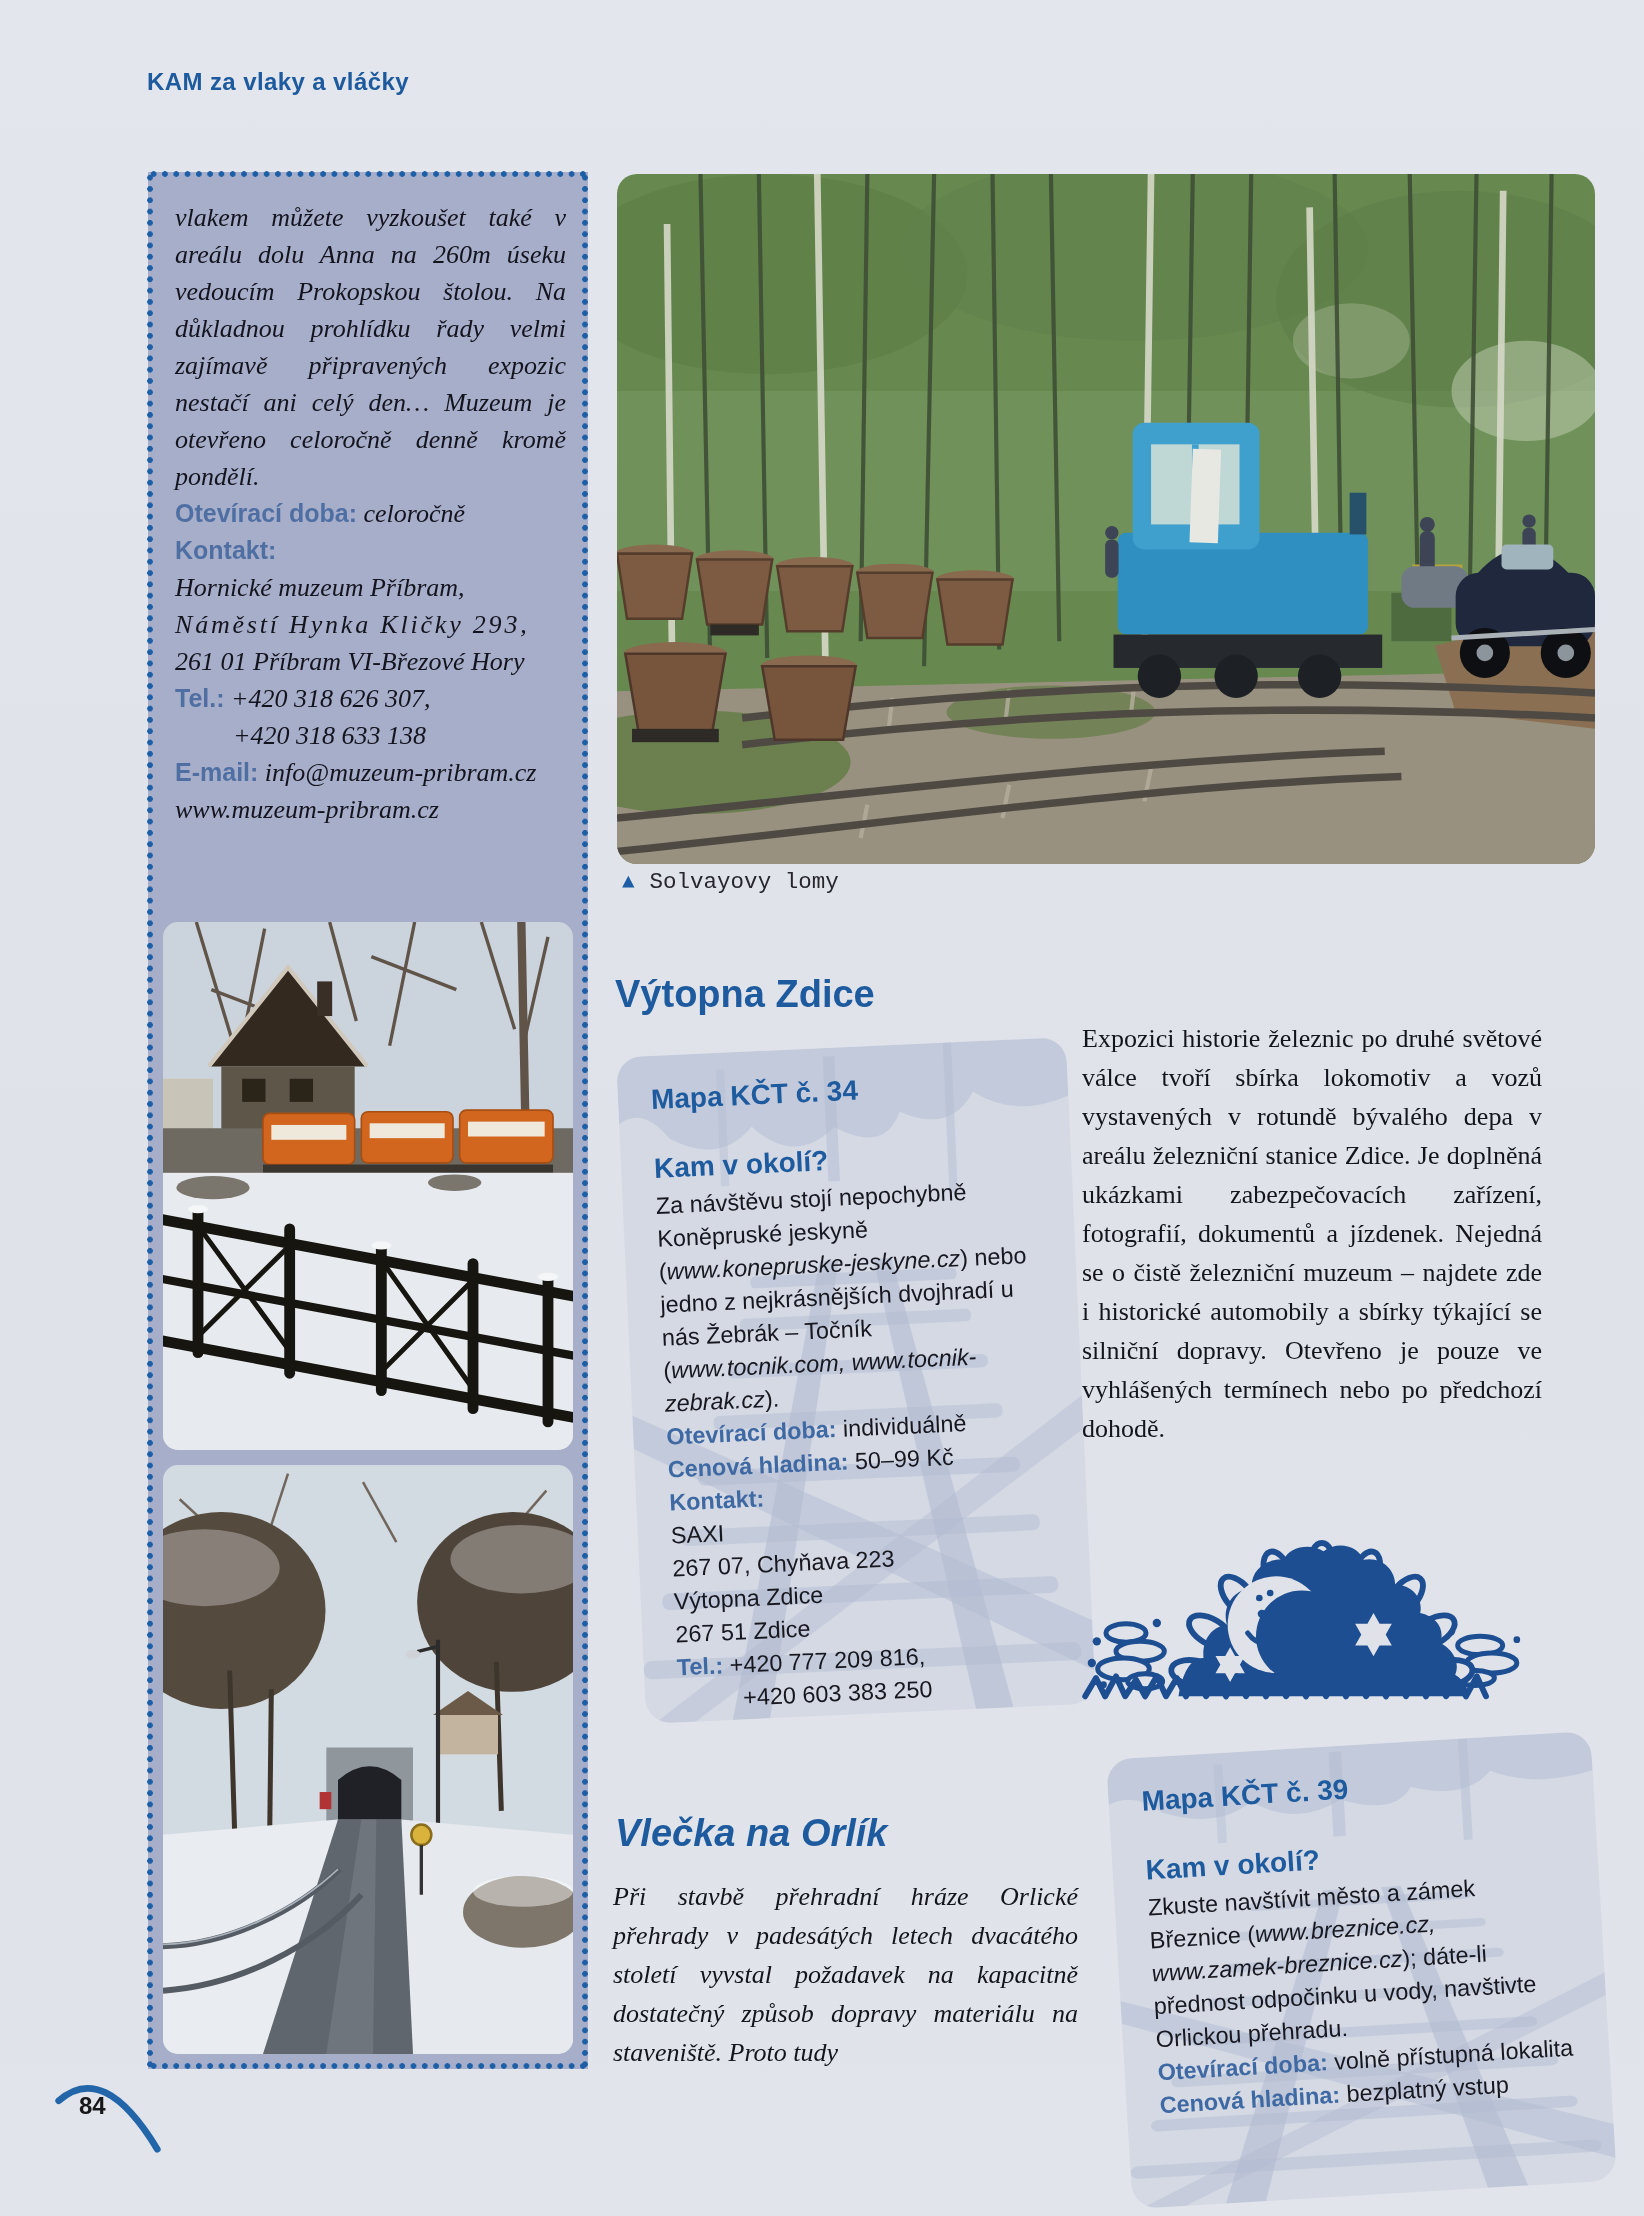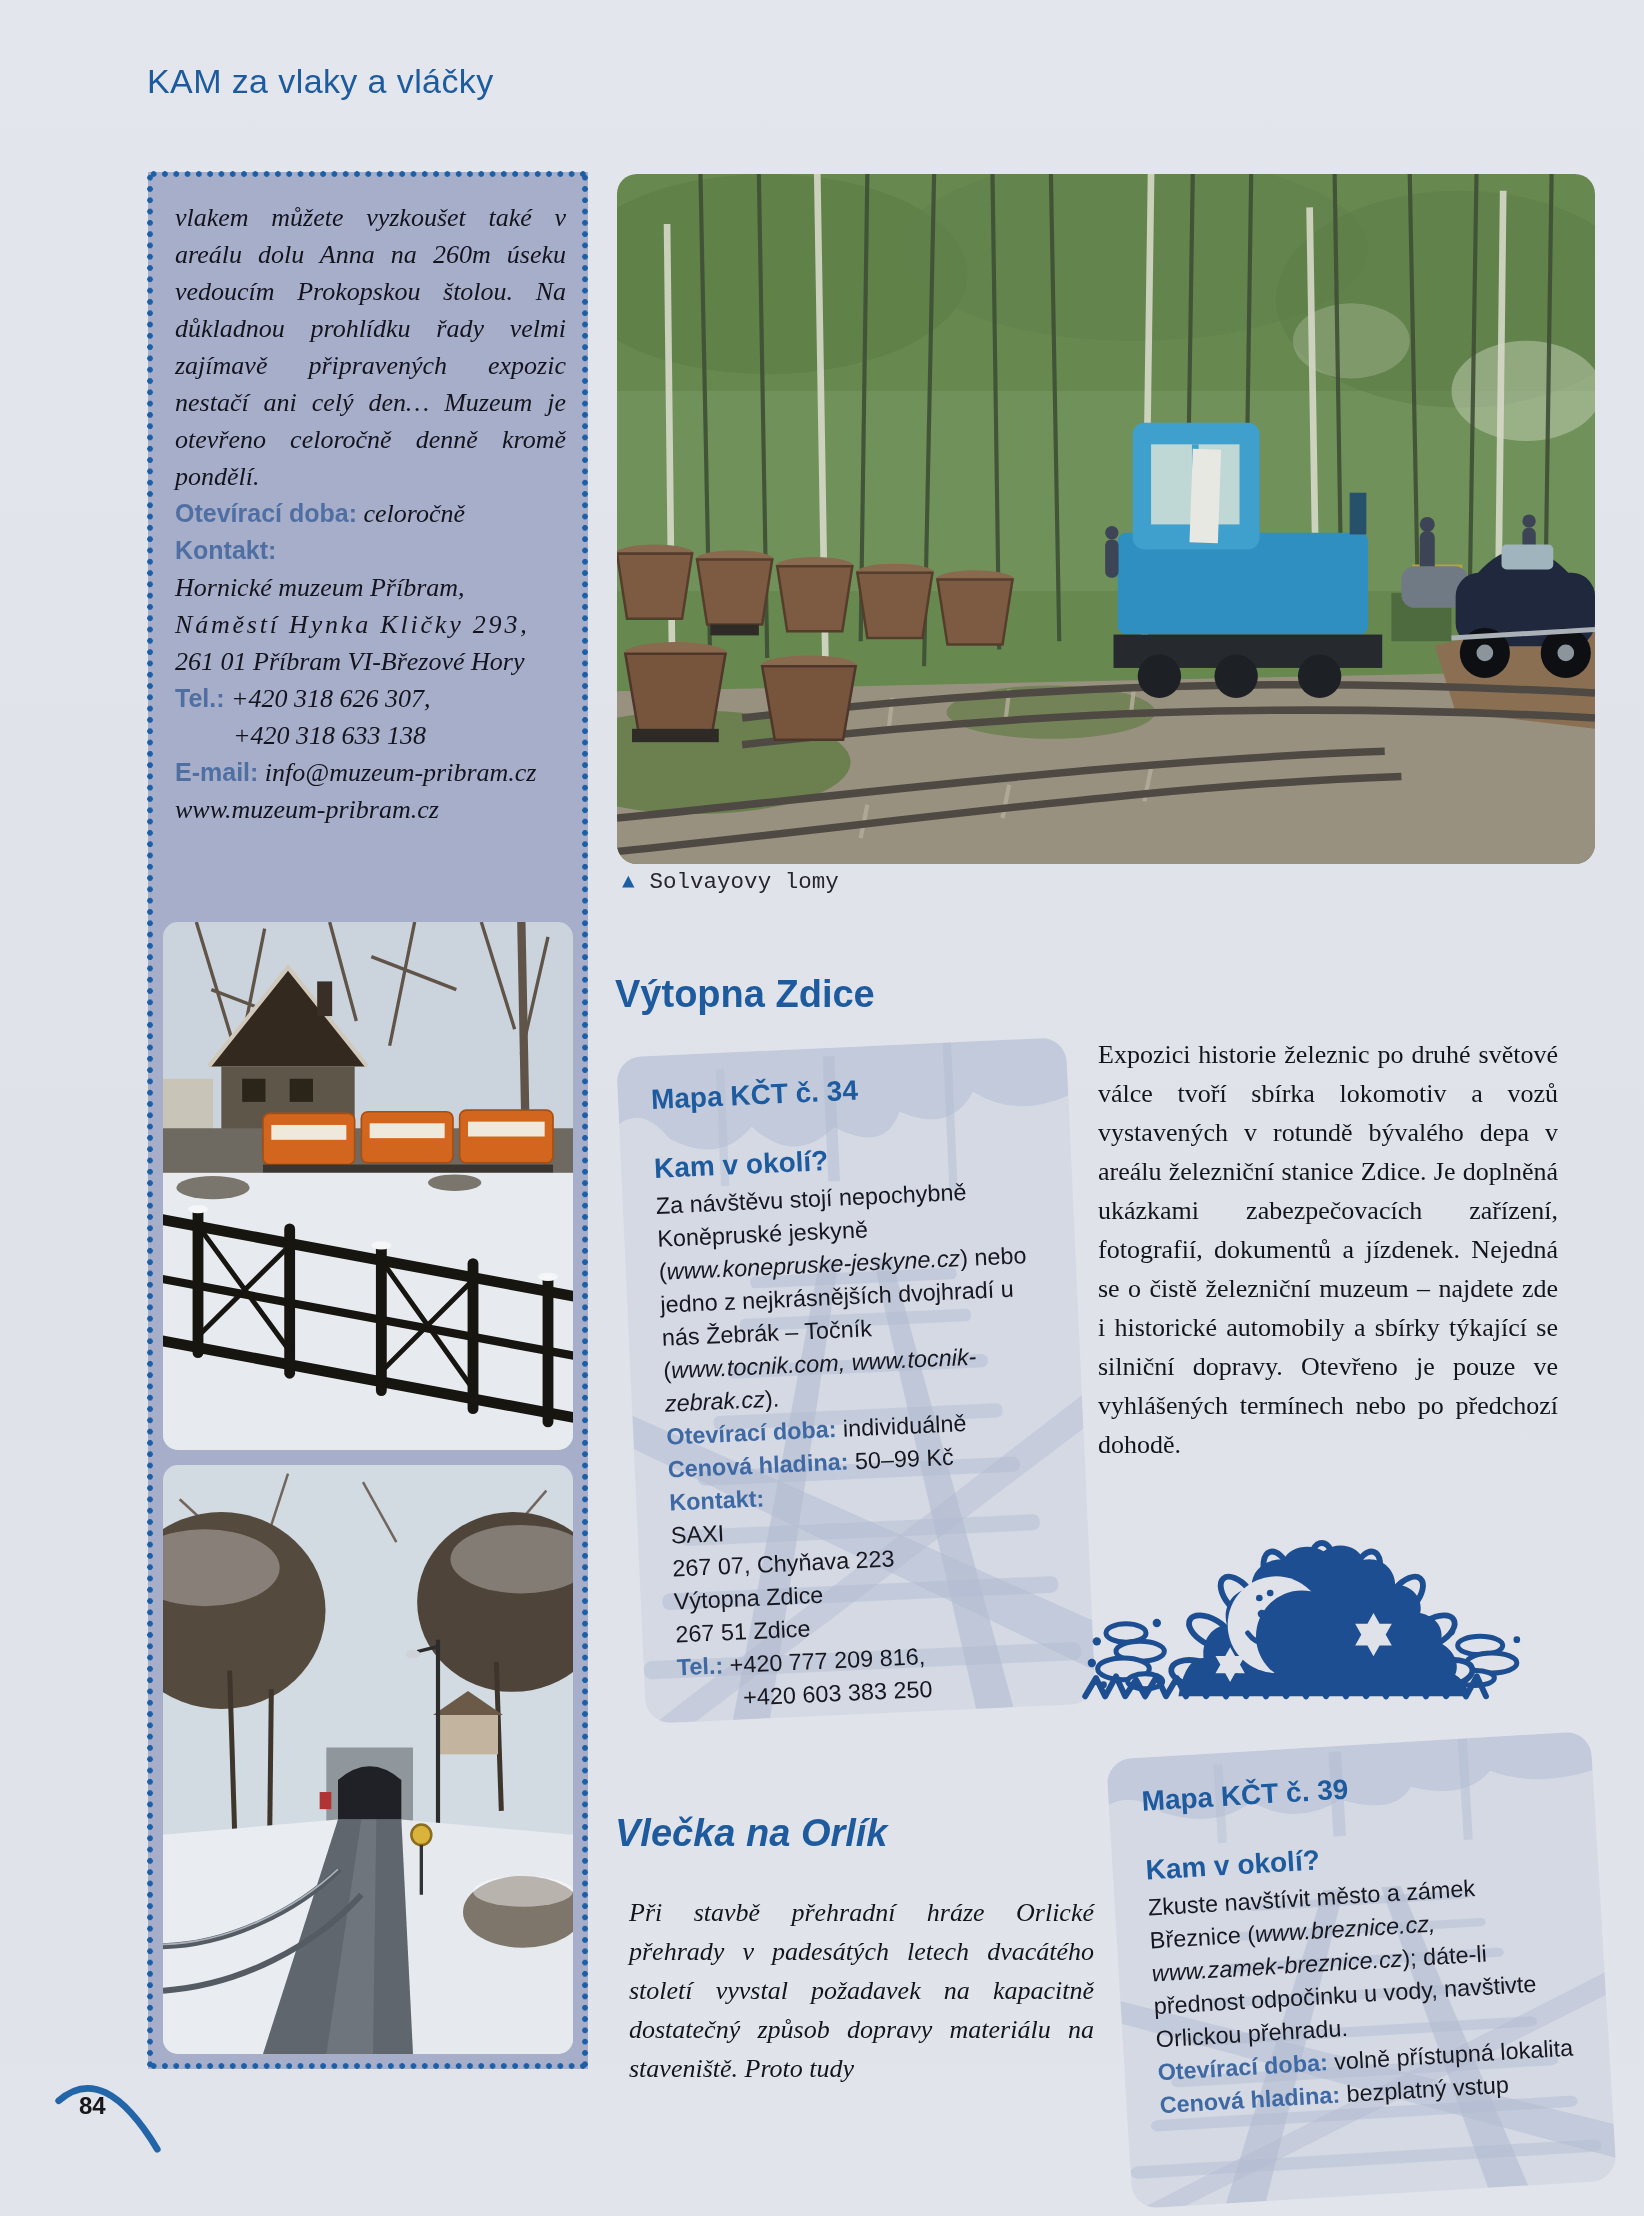--- a/index.html
+++ b/index.html
@@ -1,21 +1,21 @@
 <!DOCTYPE html>
 <html lang="cs" style="font-size:13.3px"><head>
 <meta charset="utf-8">
 <style>
   html,body{margin:0;padding:0;background:#c9ccd5;}
   .page{position:relative;width:1645px;height:2216px;overflow:hidden;
         background:linear-gradient(180deg,#e3e6ec 0%,#dfe2e9 55%,#e1e4ea 100%);
         font-family:"Liberation Sans",sans-serif;color:#17171d;}
 
   
-  .header{position:absolute;left:147px;top:62px;font-size:34px;font-weight:normal;
+  .header{position:absolute;left:147px;top:68px;font-size:24px;font-weight:bold;
           color:#1d5b9e;letter-spacing:0.4px;}
 
   
   .pribram-box{position:absolute;left:148px;top:172px;width:440px;height:1897px;
                background:#a7aeca;}
   .dot{position:absolute;pointer-events:none;}
   .dot-h{left:0;right:0;height:8.3px;
     background-image:radial-gradient(circle,#1d5fa6 2.6px,rgba(0,0,0,0) 3.2px);
     background-size:11.3px 8.3px;background-repeat:repeat-x;}
   .dot-v{top:0;bottom:0;width:8.3px;
@@ -42,21 +42,21 @@
   
   .caption{position:absolute;left:622px;top:869px;font-size:22.5px;color:#26262c;font-family:Liberation Mono, monospace;}
   .caption .tri{color:#1d5fa6;font-size:21px;margin-right:15px;}
 
   
   .sec-title{position:absolute;margin:0;font-size:38px;font-weight:bold;color:#1d5b9e;}
   .t1{left:615px;top:973px;}
   .t2{left:615px;top:1812px;font-style:italic;}
 
   
-  .col-text{position:absolute;margin:16px;font-family:"Liberation Serif",serif;
+  .col-text{position:absolute;margin:0;font-family:"Liberation Serif",serif;
             font-size:26px;line-height:39px;text-align:justify;color:#14141e;}
   .p1{left:1082px;top:1019px;width:460px;}
   .p2{left:613px;top:1877px;width:465px;font-style:italic;}
 
   
   .infobox{position:absolute;border-radius:25px;background:#d4d9e4;overflow:hidden;}
   .ib1{left:631px;top:1047px;width:450px;height:667px;transform:rotate(-2.6deg);}
   .ib2{left:1119px;top:1745px;width:485px;height:450px;transform:rotate(-3.4deg);}
   .bgart{position:absolute;inset:0;width:100%;height:100%;}
   .ib-content{position:relative;padding:28px 32px 0 33px;}

